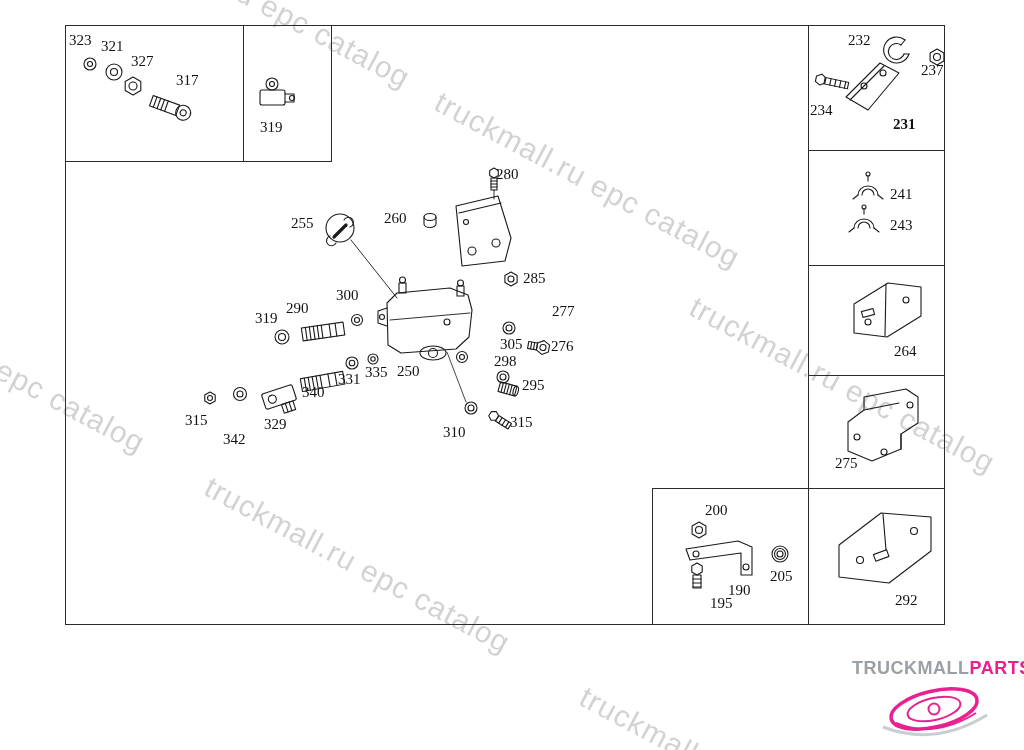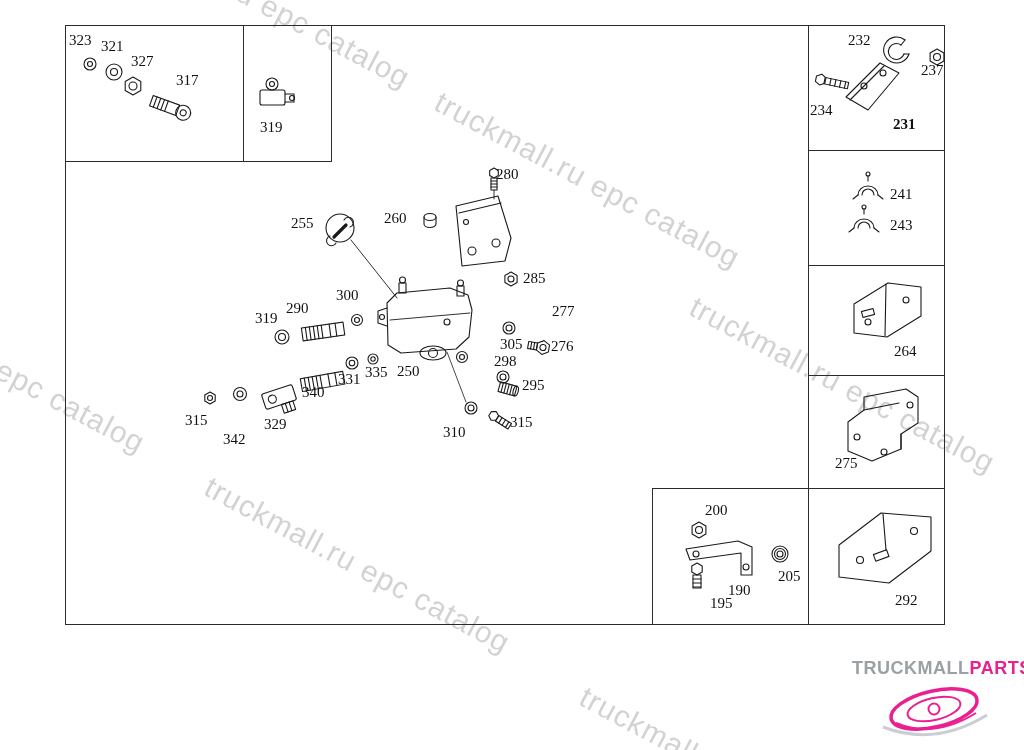--- a/index.html
+++ b/index.html
@@ -328,21 +328,21 @@
       <span class="part-label" style="left: 848px; top: 33px;">232</span>
       <span class="part-label" style="left: 921px; top: 63px;">237</span>
       <span class="part-label" style="left: 810px; top: 103px;">234</span>
       <span class="part-label" style="left: 893px; top: 117px; font-weight: bold;">231</span>
       <span class="part-label" style="left: 890px; top: 187px;">241</span>
       <span class="part-label" style="left: 890px; top: 218px;">243</span>
       <span class="part-label" style="left: 894px; top: 344px;">264</span>
       <span class="part-label" style="left: 835px; top: 456px;">275</span>
       <span class="part-label" style="left: 895px; top: 593px;">292</span>
       <span class="part-label" style="left: 705px; top: 503px;">200</span>
-      <span class="part-label" style="left: 770px; top: 569px; margin-left: 8px;">205</span>
+      <span class="part-label" style="left: 770px; top: 569px;">205</span>
       <span class="part-label" style="left: 728px; top: 583px;">190</span>
       <span class="part-label" style="left: 678px; top: 596px; margin-left: 32px;">195</span>
       <span class="part-label" style="left: 496px; top: 167px;">280</span>
       <span class="part-label" style="left: 384px; top: 211px;">260</span>
       <span class="part-label" style="left: 291px; top: 216px;">255</span>
       <span class="part-label" style="left: 523px; top: 271px;">285</span>
       <span class="part-label" style="left: 336px; top: 288px;">300</span>
       <span class="part-label" style="left: 286px; top: 301px;">290</span>
       <span class="part-label" style="left: 255px; top: 311px;">319</span>
       <span class="part-label" style="left: 552px; top: 304px;">277</span>

